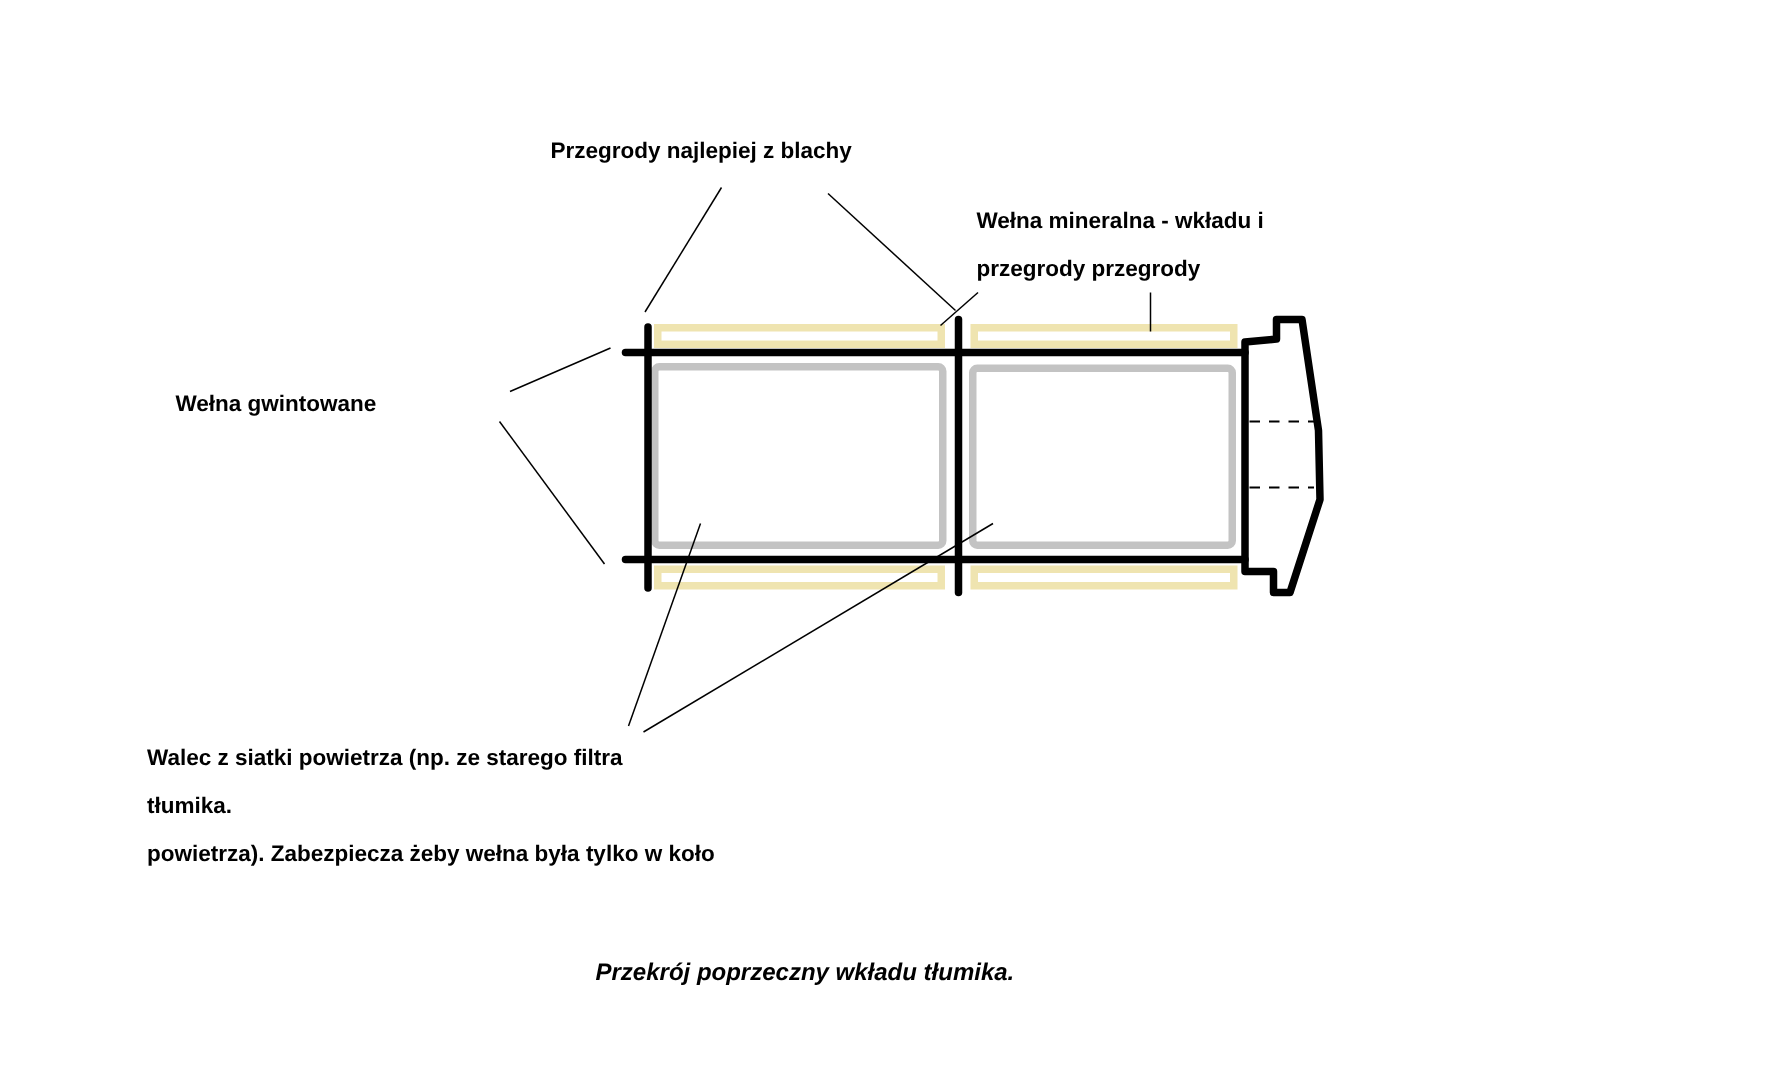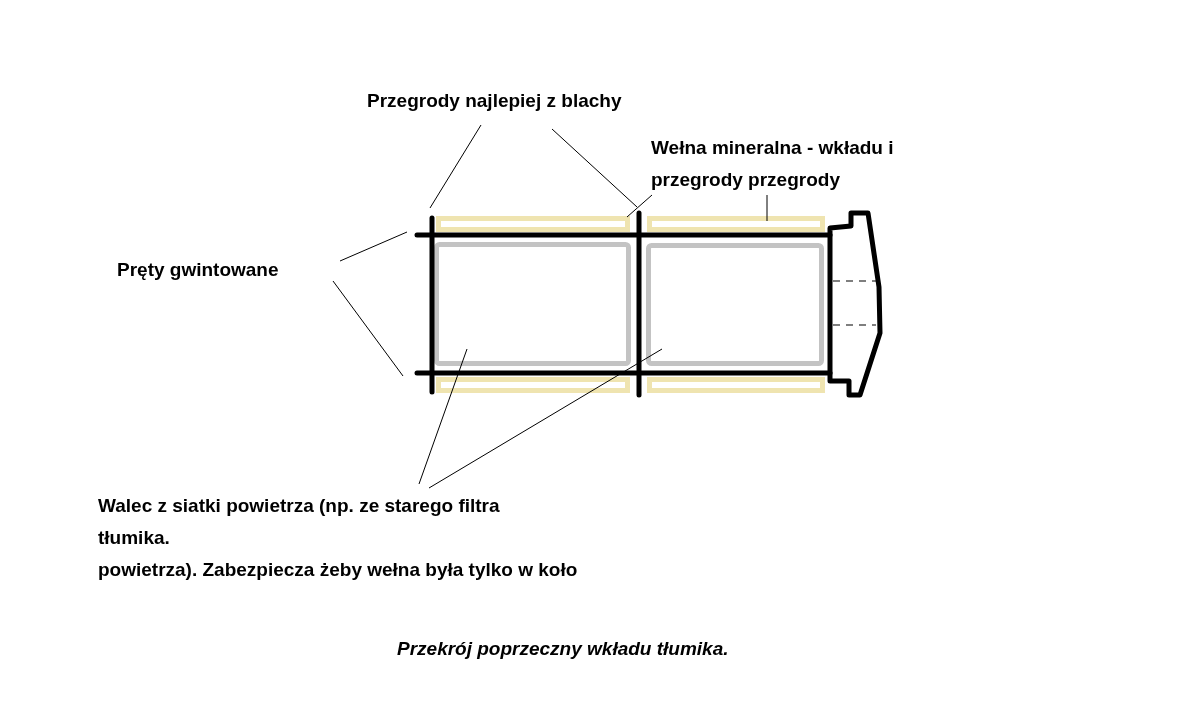--- a/index.html
+++ b/index.html
@@ -17,28 +17,28 @@
     .canvas {
       position: absolute;
       left: 0;
       top: 0;
       width: 1184px;
       height: 718px;
     }
     .label {
       position: absolute;
       font-weight: bold;
-      font-size: 19px;
+      font-size: 15px;
       line-height: 32px;
       color: #000000;
       white-space: nowrap;
     }
     .label.caption {
       font-style: italic;
-      font-size: 19px;
+      font-size: 16px;
     }
     #lbl-baffles { left: 367px; top: 85px; }
     #lbl-wool { left: 651px; top: 132px; }
     #lbl-rods { left: 117px; top: 254px; }
     #lbl-mesh { left: 98px; top: 490px; }
     #lbl-caption { left: 397px; top: 633px; }
     .block { display: block; }
   </style>
 </head>
 <body>
@@ -89,21 +89,21 @@
   </g>
 </svg>
 
 <div class="label" id="lbl-baffles">Przegrody najlepiej z blachy</div>
 
 <div class="label" id="lbl-wool">
   <span class="block">Wełna mineralna - wkładu i</span>
   <span class="block">przegrody przegrody</span>
 </div>
 
-<div class="label" id="lbl-rods">Pręty gwintowane</div>
+<div class="label" id="lbl-rods">Wełna gwintowane</div>
 
 <div class="label" id="lbl-mesh">
   <span class="block">Walec z siatki powietrza (np. ze starego filtra</span>
   <span class="block">tłumika.</span>
   <span class="block">powietrza). Zabezpiecza żeby wełna była tylko w koło</span>
 </div>
 
 <div class="label caption" id="lbl-caption">Przekrój poprzeczny wkładu tłumika.</div>
 
 </body></html>

